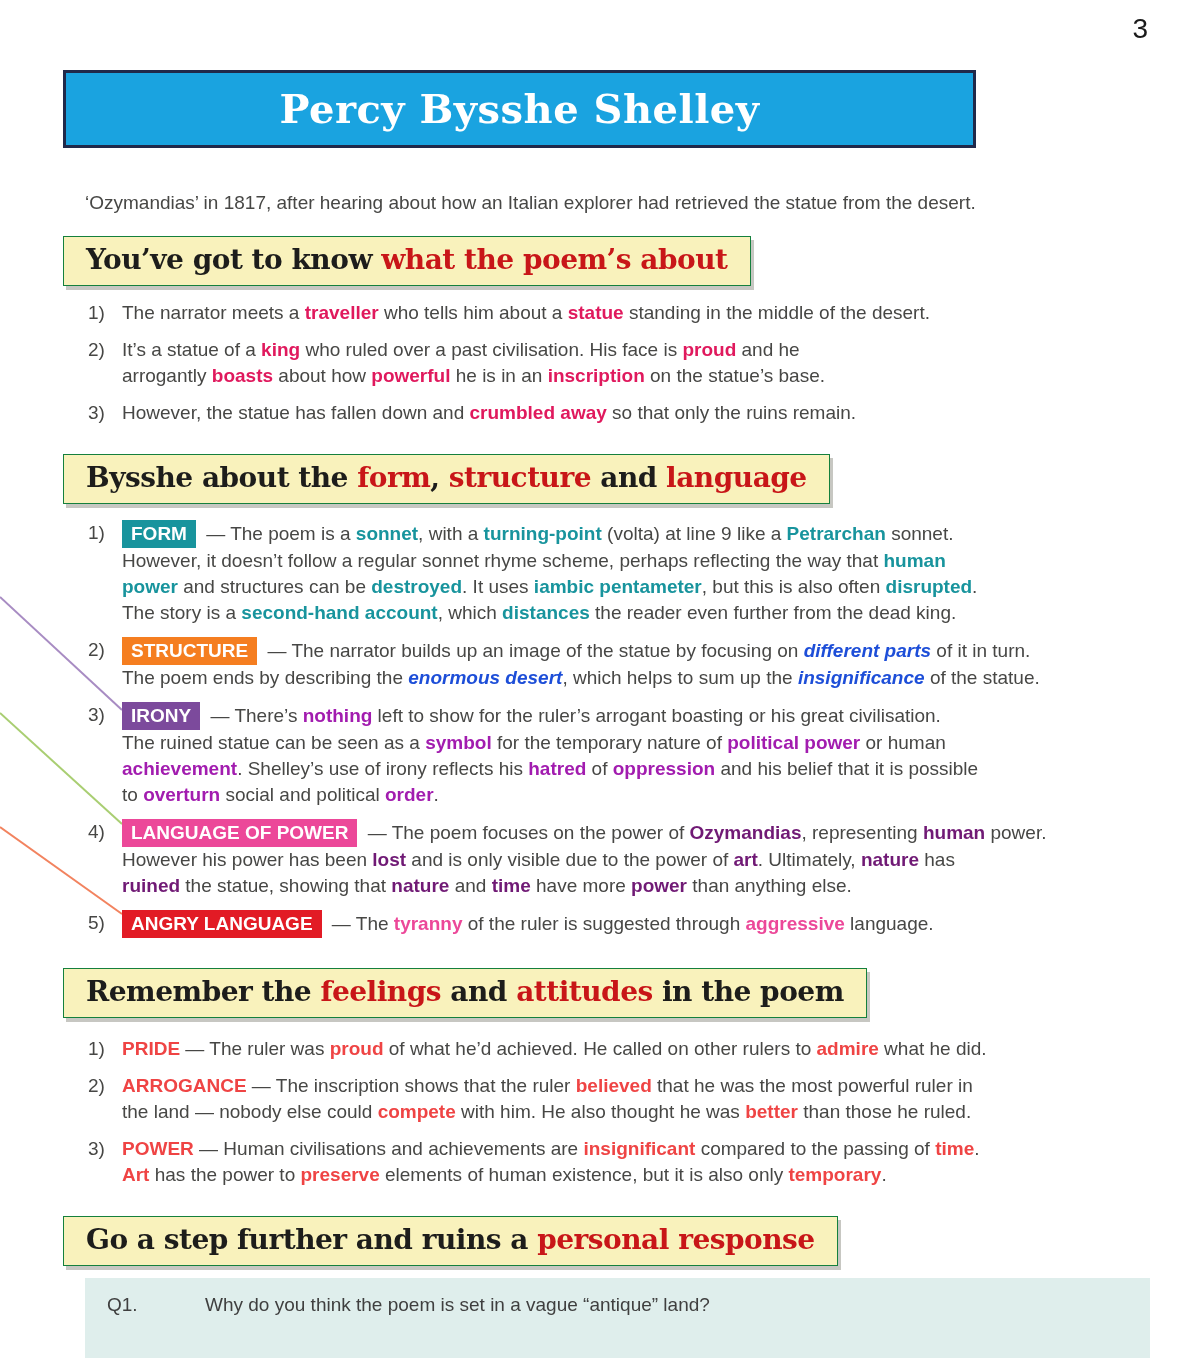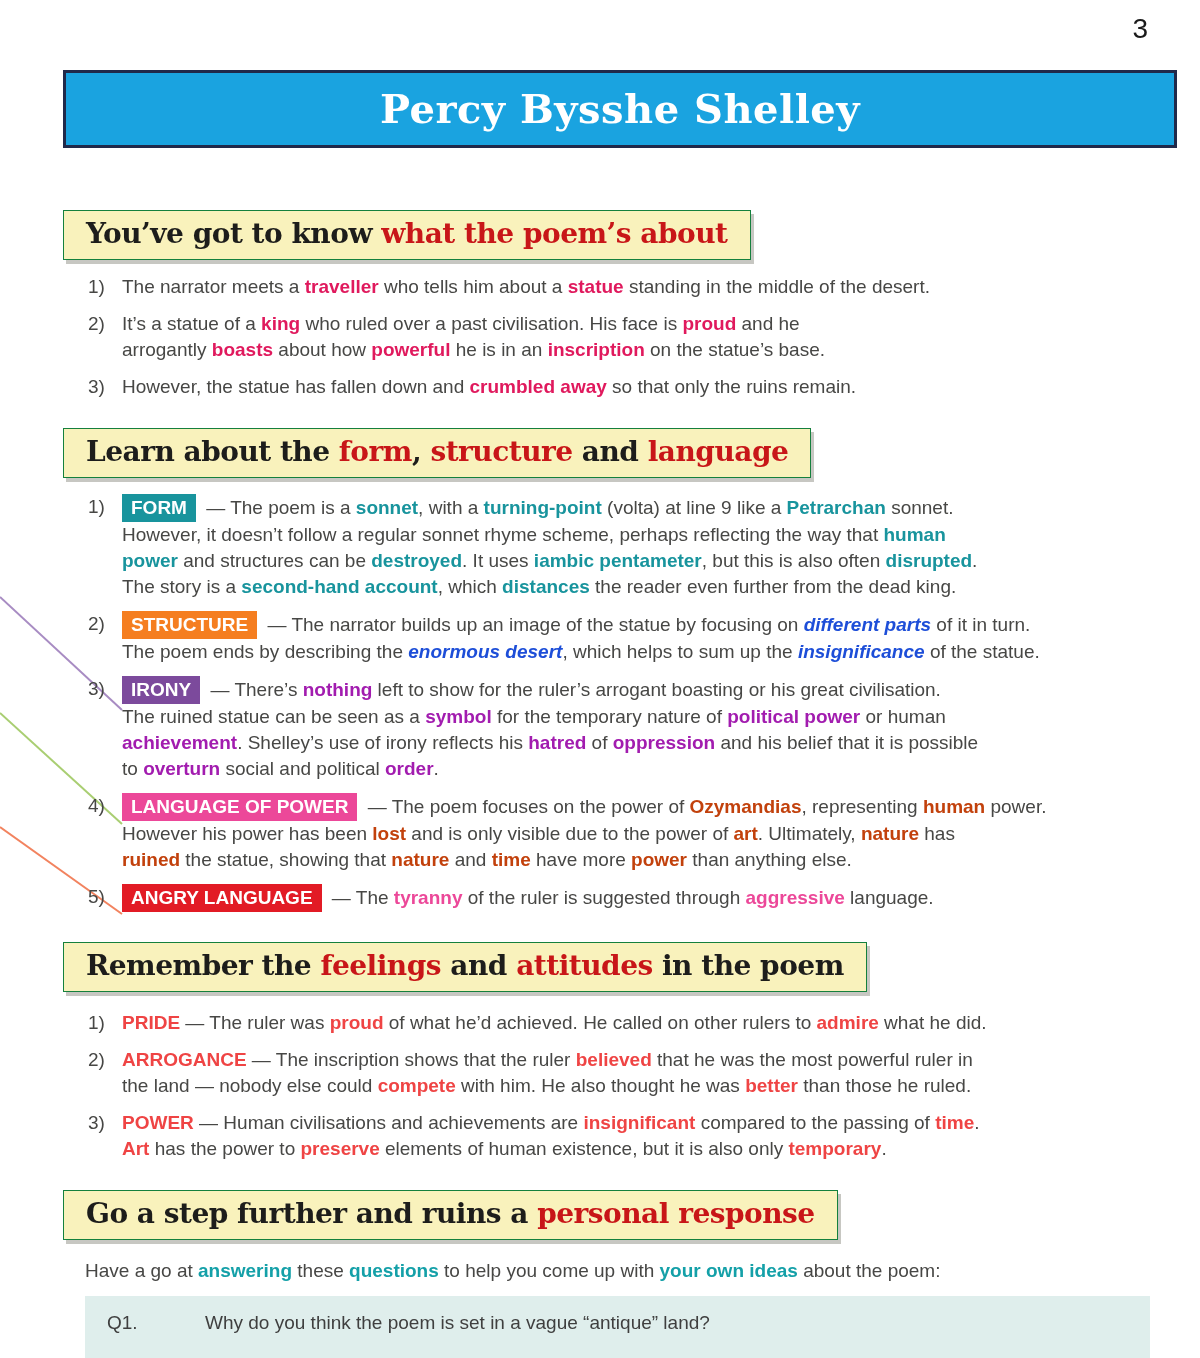--- a/index.html
+++ b/index.html
@@ -14,21 +14,21 @@
     color:#474745;
   }
   .callouts{position:absolute;left:0;top:0;z-index:0;}
   .content{position:relative;z-index:1;}
 
   .page-num{
     position:absolute;top:16px;right:52px;
     font-size:28px;color:#1a1a1a;z-index:2;
   }
   .banner{
-    margin:70px 0 0 63px;width:1114px;height:78px;
+    margin:70px 0 0 63px;width:913px;height:78px;
     background:#1aa3e0;border:3px solid #20294a;
     box-sizing:border-box;
     display:flex;align-items:center;justify-content:center;
   }
   .banner .title{
     font-family:"DejaVu Serif",serif;font-weight:800;
     font-size:40px;color:#ffffff;letter-spacing:0.5px;
   }
   .intro{margin:16px 55px 0 85px;}
 
@@ -54,21 +54,21 @@
   .list2{margin-top:16px;}
   .list3{margin-top:18px;}
   .item{position:relative;padding-left:34px;margin-bottom:11px;}
   .item .num{position:absolute;left:0;top:0;}
 
   .kw{font-weight:bold;}
   .c-pink{color:#e0195d;}
   .c-teal{color:#18949d;}
   .c-orange{color:#1d4ed8;font-style:italic;}
   .c-purple{color:#a21caf;}
-  .c-green{color:#c2410c;}
+  .c-green{color:#701a75;}
   .c-red{color:#ec4899;}
   .c-crimson{color:#ef4444;}
   .c-tealb{color:#14a0a8;}
   .c-hb{color:#1d1d1b;}
   .c-hr{color:#c81618;}
 
   .badge{
     color:#ffffff;font-weight:bold;
     padding:2px 9px 3px 9px;margin-right:5px;
     display:inline-block;line-height:23px;
@@ -100,42 +100,42 @@
   </svg>
 
   <div class="page-num">3</div>
 
   <div class="content">
 
     <div class="banner">
       <span class="title">Percy Bysshe Shelley</span>
     </div>
 
-    <p class="intro"><br></p>
+    <p class="intro"><br><span>‘Ozymandias’ in 1817, after hearing about how an Italian explorer had retrieved the statue from the desert.</span></p>
 
     <div class="hbox mt-box1">
       <span class="htext"><span class="kw c-hb">You’ve got to know </span><span class="kw c-hr">what the poem’s about</span></span>
     </div>
     <div class="list">
       <div class="item">
         <span class="num">1)</span>
         <span><span>The narrator meets a </span><span class="kw c-pink">traveller</span><span> who tells him about a </span><span class="kw c-pink">statue</span><span> standing in the middle of the desert.</span></span>
       </div>
       <div class="item">
         <span class="num">2)</span>
         <span><span>It’s a statue of a </span><span class="kw c-pink">king</span><span> who ruled over a past civilisation.  His face is </span><span class="kw c-pink">proud</span><span> and he</span><br><span>arrogantly </span><span class="kw c-pink">boasts</span><span> about how </span><span class="kw c-pink">powerful</span><span> he is in an </span><span class="kw c-pink">inscription</span><span> on the statue’s base.</span></span>
       </div>
       <div class="item">
         <span class="num">3)</span>
         <span><span>However, the statue has fallen down and </span><span class="kw c-pink">crumbled away</span><span> so that only the ruins remain.</span></span>
       </div>
     </div>
 
     <div class="hbox mt-box2">
-      <span class="htext"><span class="kw c-hb">Learn about the </span><span class="kw c-hr">form</span><span class="kw c-hb">, </span><span class="kw c-hr">structure</span><span class="kw c-hb"> and </span><span class="kw c-hr">language</span></span>
+      <span class="htext"><span class="kw c-hb">Bysshe about the </span><span class="kw c-hr">form</span><span class="kw c-hb">, </span><span class="kw c-hr">structure</span><span class="kw c-hb"> and </span><span class="kw c-hr">language</span></span>
     </div>
     <div class="list list2">
       <div class="item">
         <span class="num">1)</span>
         <span><span class="badge b-teal">FORM</span><span> — The poem is a </span><span class="kw c-teal">sonnet</span><span>, with a </span><span class="kw c-teal">turning-point</span><span> (volta) at line 9 like a </span><span class="kw c-teal">Petrarchan</span><span> sonnet.</span><br><span>However, it doesn’t follow a regular sonnet rhyme scheme, perhaps reflecting the way that </span><span class="kw c-teal">human</span><br><span class="kw c-teal">power</span><span> and structures can be </span><span class="kw c-teal">destroyed</span><span>.  It uses </span><span class="kw c-teal">iambic pentameter</span><span>, but this is also often </span><span class="kw c-teal">disrupted</span><span>.</span><br><span>The story is a </span><span class="kw c-teal">second-hand account</span><span>, which </span><span class="kw c-teal">distances</span><span> the reader even further from the dead king.</span></span>
       </div>
       <div class="item">
         <span class="num">2)</span>
         <span><span class="badge b-orange">STRUCTURE</span><span> — The narrator builds up an image of the statue by focusing on </span><span class="kw c-orange">different parts</span><span> of it in turn.</span><br><span>The poem ends by describing the </span><span class="kw c-orange">enormous desert</span><span>, which helps to sum up the </span><span class="kw c-orange">insignificance</span><span> of the statue.</span></span>
       </div>
@@ -167,20 +167,19 @@
       </div>
       <div class="item">
         <span class="num">3)</span>
         <span><span class="kw c-crimson">POWER</span><span> — Human civilisations and achievements are </span><span class="kw c-crimson">insignificant</span><span> compared to the passing of </span><span class="kw c-crimson">time</span><span>.</span><br><span class="kw c-crimson">Art</span><span> has the power to </span><span class="kw c-crimson">preserve</span><span> elements of human existence, but it is also only </span><span class="kw c-crimson">temporary</span><span>.</span></span>
       </div>
     </div>
 
     <div class="hbox mt-box4">
       <span class="htext"><span class="kw c-hb">Go a step further and ruins a </span><span class="kw c-hr">personal response</span></span>
     </div>
-    <p class="further-intro"><span>Have a go at </span><span class="kw c-tealb">answering</span><span> these </span><span class="kw c-tealb">questions</span><span> to help you come up with </span><span class="kw c-tealb">your own ideas</span><span> about the poem:</span></p>
 
     <div class="q-strip">
       <span class="q-label">Q1.</span><span class="q-text">Why do you think the poem is set in a vague “antique” land?</span>
     </div>
 
   </div>
 </div>
 
 </body></html>

